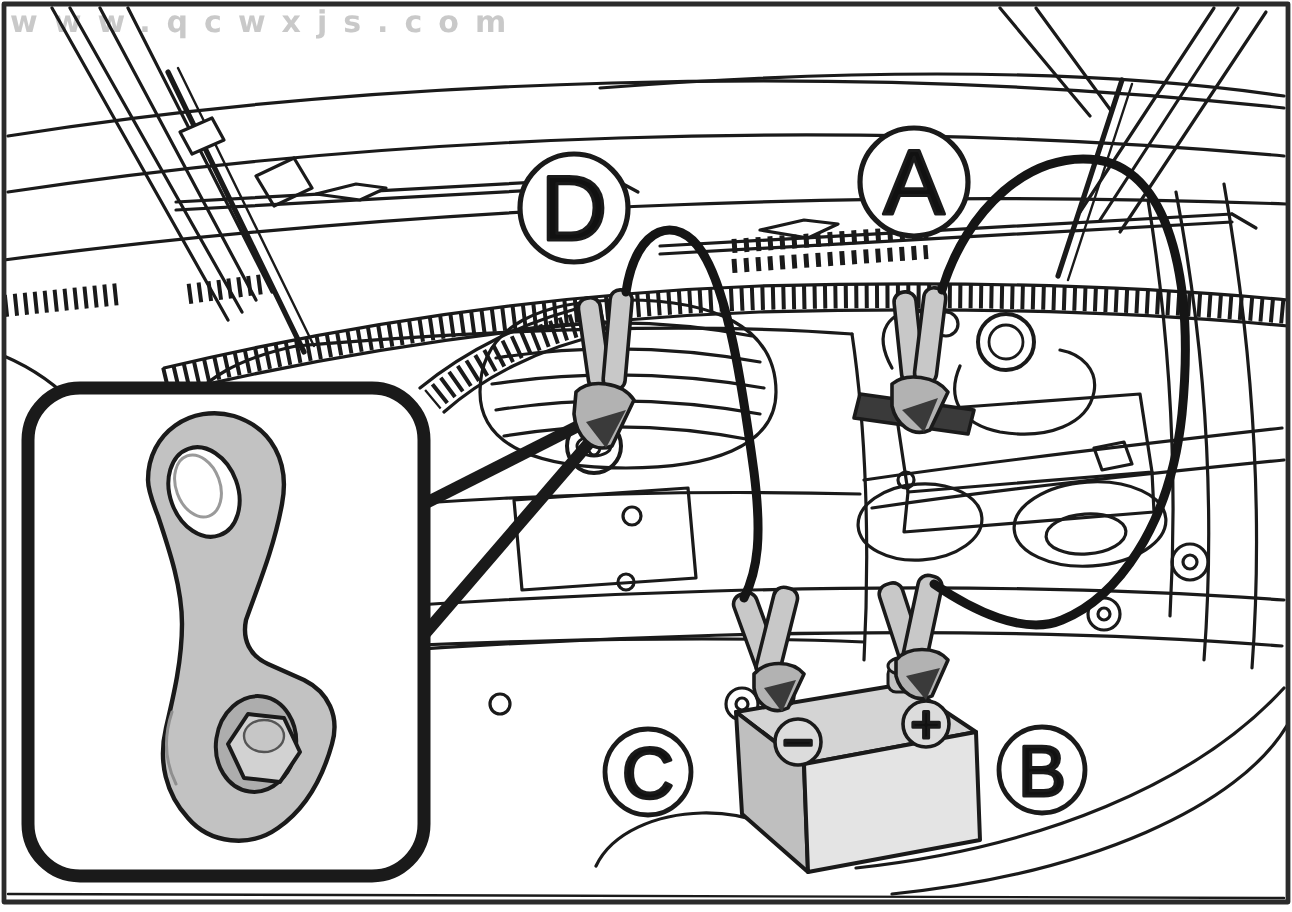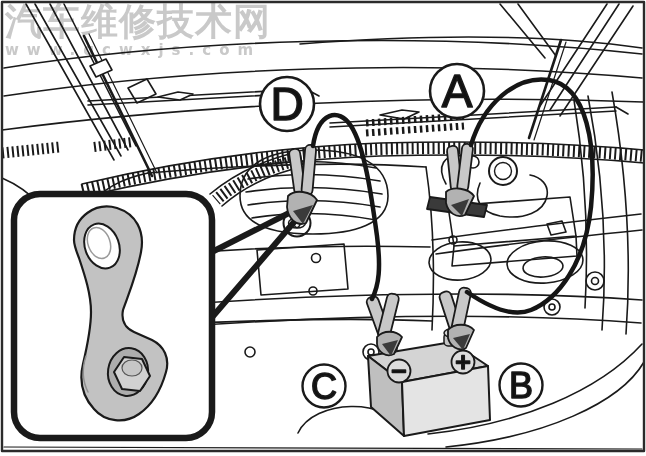--- a/index.html
+++ b/index.html
@@ -15,21 +15,20 @@
   .letter-sm{font-size:36px;fill:#111;text-anchor:middle;font-family:"Liberation Sans",sans-serif;}
   .term{font-size:21px;font-weight:bold;fill:#111;text-anchor:middle;
         font-family:"DejaVu Sans","Liberation Sans",sans-serif;}
 </style>
 </head>
 <body>
 
 <div class="stage">
 
   <div class="watermark">
-    <div class="wm1">汽车维修技术网</div>
     <div class="wm2">www.qcwxjs.com</div>
   </div>
 
   <svg class="art" width="646" height="456" viewBox="0 0 646 456">
 
     <g stroke="#1a1a1a" fill="none" stroke-width="1.6" stroke-linecap="round" stroke-linejoin="round">
 
       <g>
         <path d="M 4,68 C 180,40 420,30 642,54"></path>
         <path d="M 4,96 C 190,68 420,58 642,78"></path>

